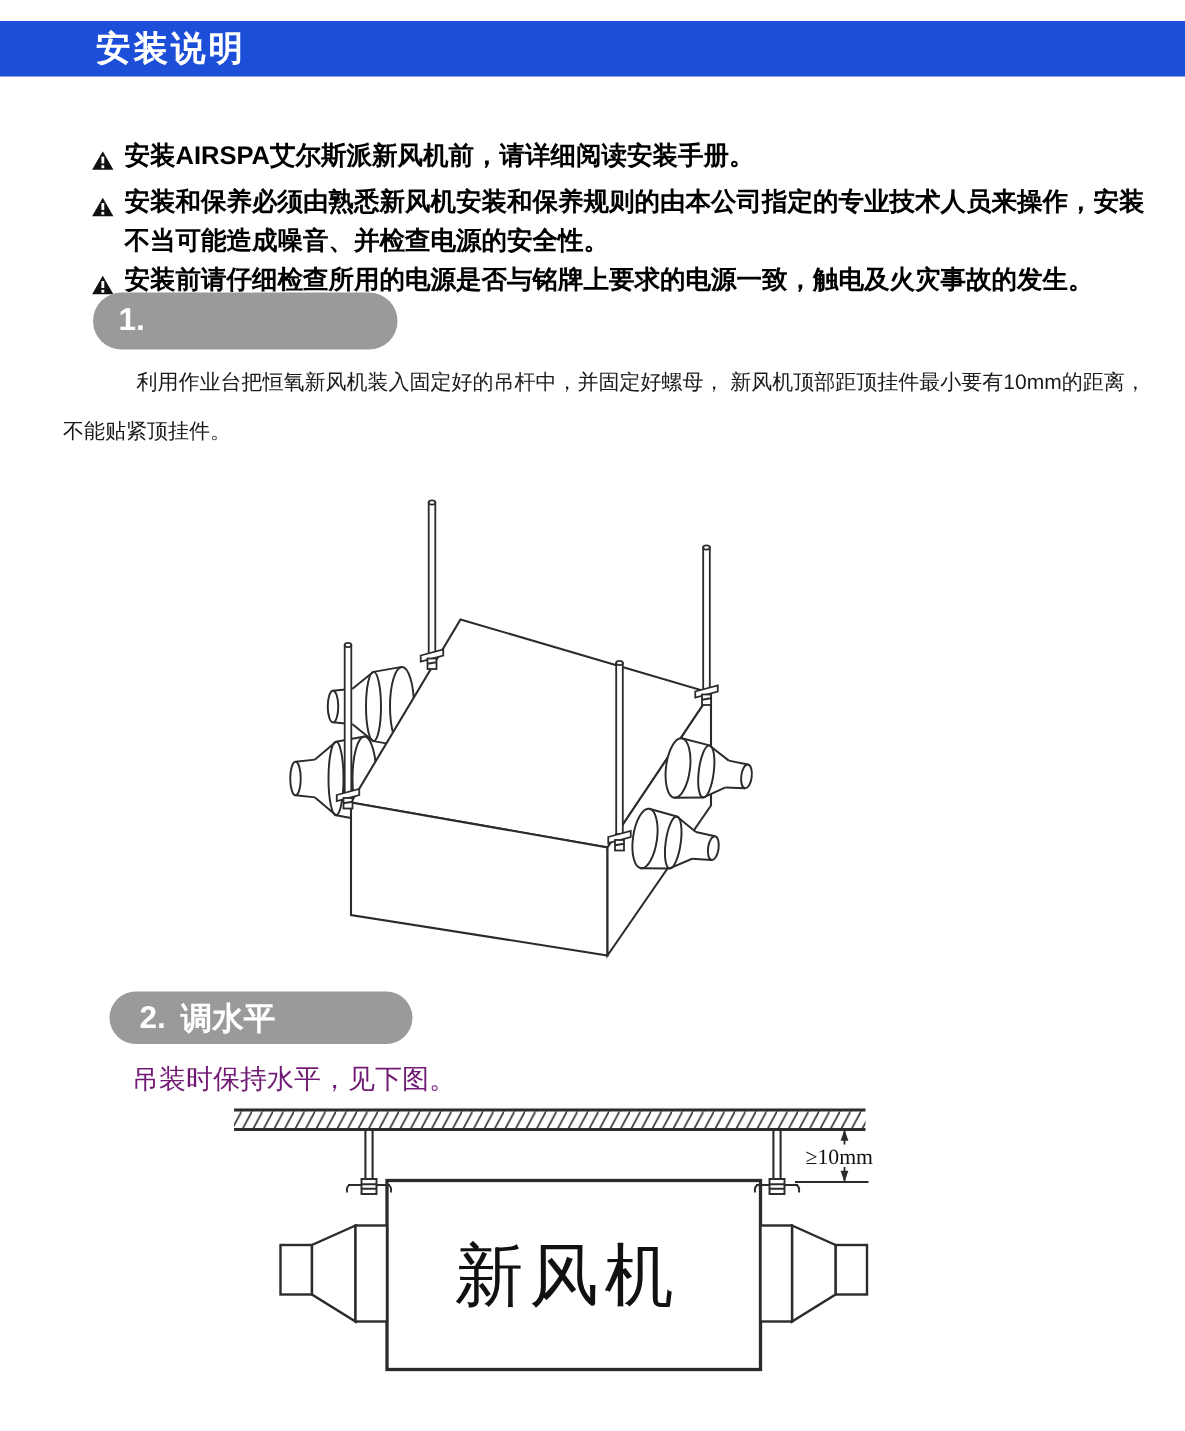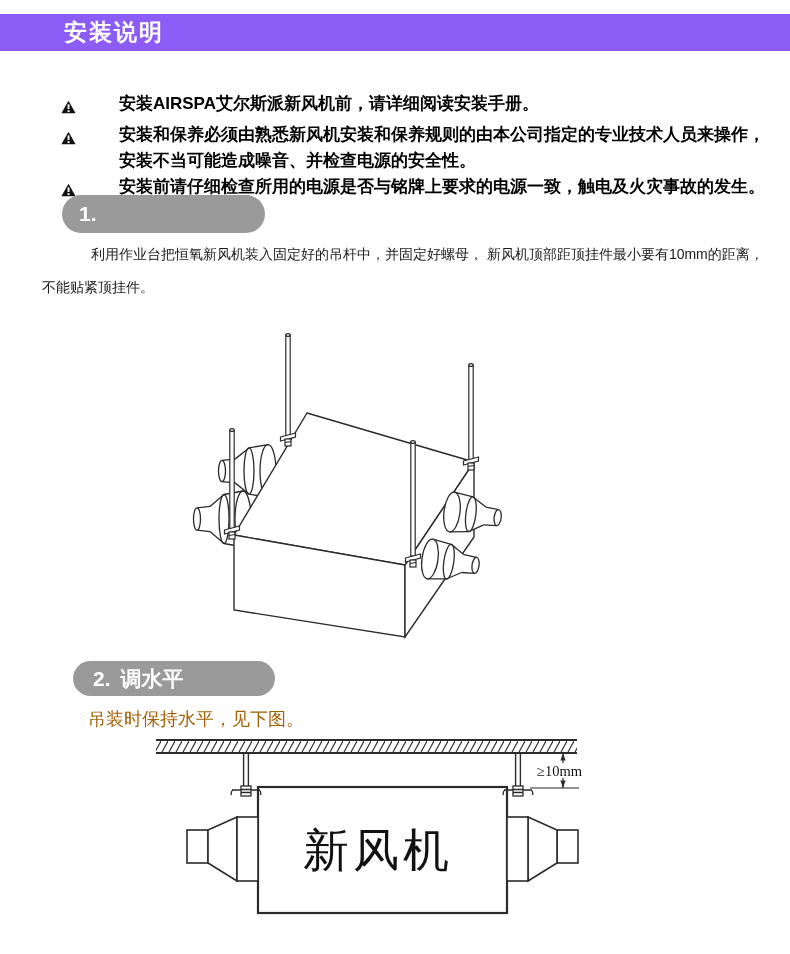--- a/index.html
+++ b/index.html
@@ -1,32 +1,32 @@
 <!DOCTYPE html>
 <html><head>
 <meta charset="utf-8">
 <style>
   html,body{margin:0;padding:0;background:#fff;}
   .page{position:relative;width:790px;height:954px;background:#ffffff;overflow:hidden;
         font-family:"Liberation Sans","DejaVu Sans",sans-serif;}
-  .header{position:absolute;left:0;top:14px;width:790px;height:37px;background:#8b5cf6;
+  .header{position:absolute;left:0;top:14px;width:790px;height:37px;background:#1d4ed8;
           display:flex;align-items:center;}
   .header-title{color:#ffffff;font-size:23px;font-weight:bold;margin-left:64px;letter-spacing:2px;}
   .warnings{position:absolute;left:61px;top:91px;width:706px;}
   .witem{display:flex;align-items:flex-start;gap:6px;color:#000;font-weight:bold;
          font-size:17px;line-height:26px;}
   .wicon{flex:0 0 16px;padding-top:5px;}
-  .wtext{width:681px;margin-left:36px;}
+  .wtext{width:681px;}
   .pill{position:absolute;background:#9a9a9a;color:#ffffff;font-weight:bold;border-radius:50px;
         display:flex;align-items:center;box-sizing:border-box;}
   .pill1{left:62px;top:195px;width:203px;height:38px;font-size:21px;padding-left:17px;gap:12px;}
   .pill2{left:73px;top:661px;width:202px;height:35px;font-size:21px;padding-left:20px;gap:10px;}
   .para{position:absolute;left:42px;top:238px;width:722px;font-size:14px;line-height:33px;
         color:#1a1a1a;text-indent:49px;}
-  .caption{position:absolute;left:88px;top:707px;font-size:18px;color:#a16207;}
+  .caption{position:absolute;left:88px;top:707px;font-size:18px;color:#701a75;}
   .fig{position:absolute;}
   .lineart{stroke:#2b2b2b;fill:none;}
   .unit-label{font-family:"Liberation Serif","DejaVu Serif",serif;fill:#111;}
   .dim-label{font-family:"Liberation Serif","DejaVu Serif",serif;fill:#111;}
 </style>
 </head>
 <body>
 
 <div class="page">
 

